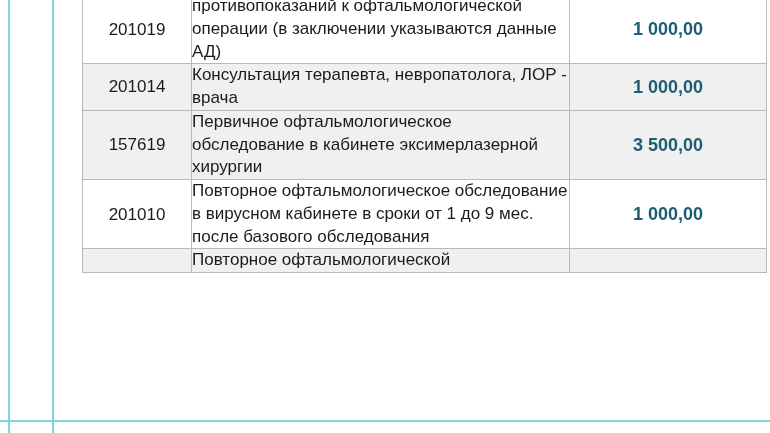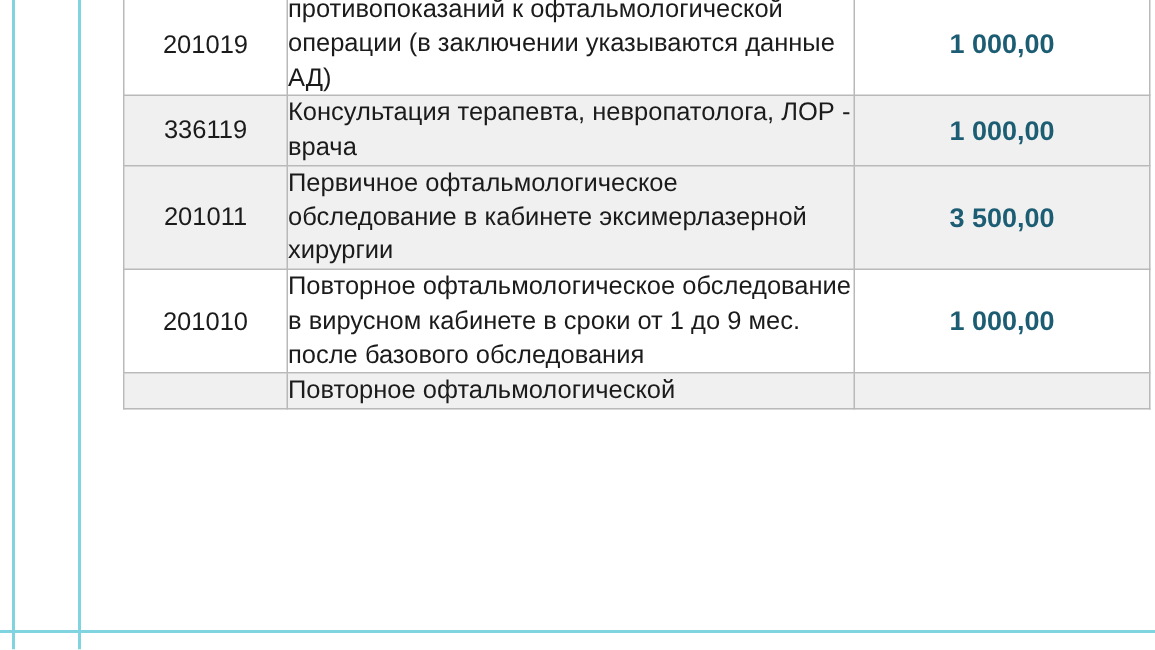--- a/index.html
+++ b/index.html
@@ -94,26 +94,26 @@
   <div class="bottom-rule"></div>
 
   <table class="price-table">
     <tbody>
       <tr>
         <td class="code">201019</td>
         <td class="name">противопоказаний к офтальмологической операции (в заключении указываются данные АД)</td>
         <td class="price">1 000,00</td>
       </tr>
       <tr class="alt">
-        <td class="code">336119</td>
+        <td class="code">201014</td>
         <td class="name">Консультация терапевта, невропатолога, ЛОР - врача</td>
         <td class="price">1 000,00</td>
       </tr>
       <tr class="alt">
-        <td class="code">201011</td>
+        <td class="code">157619</td>
         <td class="name">Первичное офтальмологическое обследование в кабинете эксимерлазерной хирургии</td>
         <td class="price">3 500,00</td>
       </tr>
       <tr>
         <td class="code">201010</td>
         <td class="name">Повторное офтальмологическое обследование в вирусном кабинете в сроки от 1 до 9 мес. после базового обследования</td>
         <td class="price">1 000,00</td>
       </tr>
       <tr class="alt">
         <td class="code"></td>

